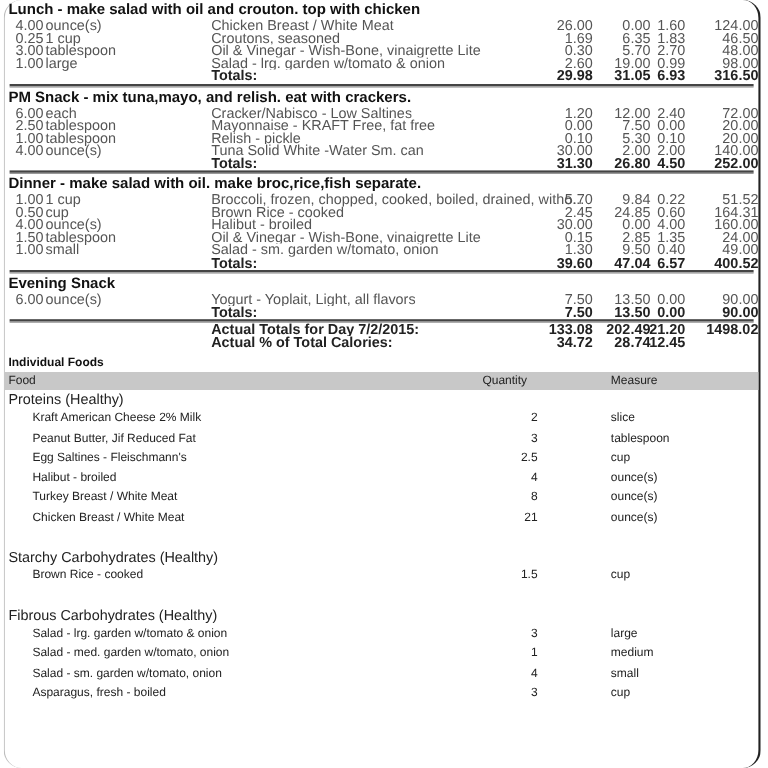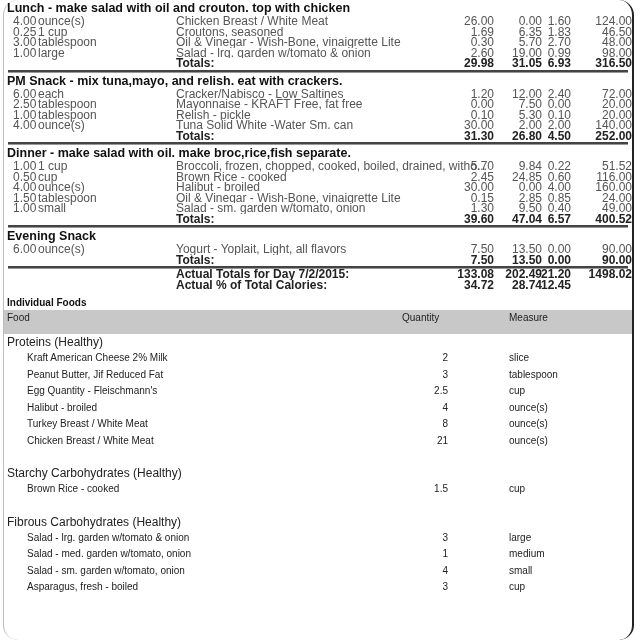--- a/index.html
+++ b/index.html
@@ -13,21 +13,21 @@
     .row .food { position: absolute; left: 172px; overflow: hidden; }
     .row .n { position: absolute; width: 50px; text-align: right; }
     .row .n1 { left: 440px; }
     .row .n2 { left: 488px; }
     .row .n3 { left: 517px; }
     .row .n4 { left: 578px; }
     .row.total { color: #222; font-weight: bold; }
     .sep { height: 0; border-top: 2px solid #444; border-bottom: 1px solid #999; margin: 1px 4px 0 4px; }
     .summary .row { color: #222; font-weight: bold; }
     .if-title { font-weight: bold; font-size: 10px; color: #111; height: 14px; line-height: 14px; padding-left: 3px; margin-top: 6px; }
-    .if-header { position: relative; height: 24px; line-height: 15px; background: #c8c8c8; font-size: 10px; color: #222; margin-right: 0; }
+    .if-header { position: relative; height: 15px; line-height: 15px; background: #c8c8c8; font-size: 10px; color: #222; margin-right: 0; }
     .if-header .h-food { position: absolute; left: 3px; }
     .if-header .h-qty { position: absolute; left: 398px; }
     .if-header .h-meas { position: absolute; left: 505px; }
     .cat { height: 16px; line-height: 16px; font-size: 12px; color: #222; padding-left: 3px; }
     .item { position: relative; height: 16.5px; line-height: 16.5px; font-size: 10px; color: #222; }
     .item .i-name { position: absolute; left: 23px; }
     .item .i-qty { position: absolute; left: 390px; width: 54px; text-align: right; }
     .item .i-meas { position: absolute; left: 505px; }
     .gap { height: 16px; }
   </style>
@@ -142,38 +142,38 @@
           <span class="n n3">0.22</span>
           <span class="n n4">51.52</span>
         </div>
         <div class="row">
           <span class="qty">0.50</span>
           <span class="unit">cup</span>
           <span class="food">Brown Rice - cooked</span>
           <span class="n n1">2.45</span>
           <span class="n n2">24.85</span>
           <span class="n n3">0.60</span>
-          <span class="n n4">116.00</span>
+          <span class="n n4">164.31</span>
         </div>
         <div class="row">
           <span class="qty">4.00</span>
           <span class="unit">ounce(s)</span>
           <span class="food">Halibut - broiled</span>
           <span class="n n1">30.00</span>
           <span class="n n2">0.00</span>
           <span class="n n3">4.00</span>
           <span class="n n4">160.00</span>
         </div>
         <div class="row">
           <span class="qty">1.50</span>
           <span class="unit">tablespoon</span>
           <span class="food">Oil &amp; Vinegar - Wish-Bone, vinaigrette Lite</span>
           <span class="n n1">0.15</span>
           <span class="n n2">2.85</span>
-          <span class="n n3">0.85</span>
+          <span class="n n3">1.35</span>
           <span class="n n4">24.00</span>
         </div>
         <div class="row">
           <span class="qty">1.00</span>
           <span class="unit">small</span>
           <span class="food">Salad - sm. garden w/tomato, onion</span>
           <span class="n n1">1.30</span>
           <span class="n n2">9.50</span>
           <span class="n n3">0.40</span>
           <span class="n n4">49.00</span>
@@ -237,21 +237,21 @@
         <span class="i-name">Kraft American Cheese 2% Milk</span>
         <span class="i-qty">2</span>
         <span class="i-meas">slice</span>
       </div>
       <div class="item">
         <span class="i-name">Peanut Butter, Jif Reduced Fat</span>
         <span class="i-qty">3</span>
         <span class="i-meas">tablespoon</span>
       </div>
       <div class="item">
-        <span class="i-name">Egg Quantity - Fleischmann's</span>
+        <span class="i-name">Egg Saltines - Fleischmann's</span>
         <span class="i-qty">2.5</span>
         <span class="i-meas">cup</span>
       </div>
       <div class="item">
         <span class="i-name">Halibut - broiled</span>
         <span class="i-qty">4</span>
         <span class="i-meas">ounce(s)</span>
       </div>
       <div class="item">
         <span class="i-name">Turkey Breast / White Meat</span>

